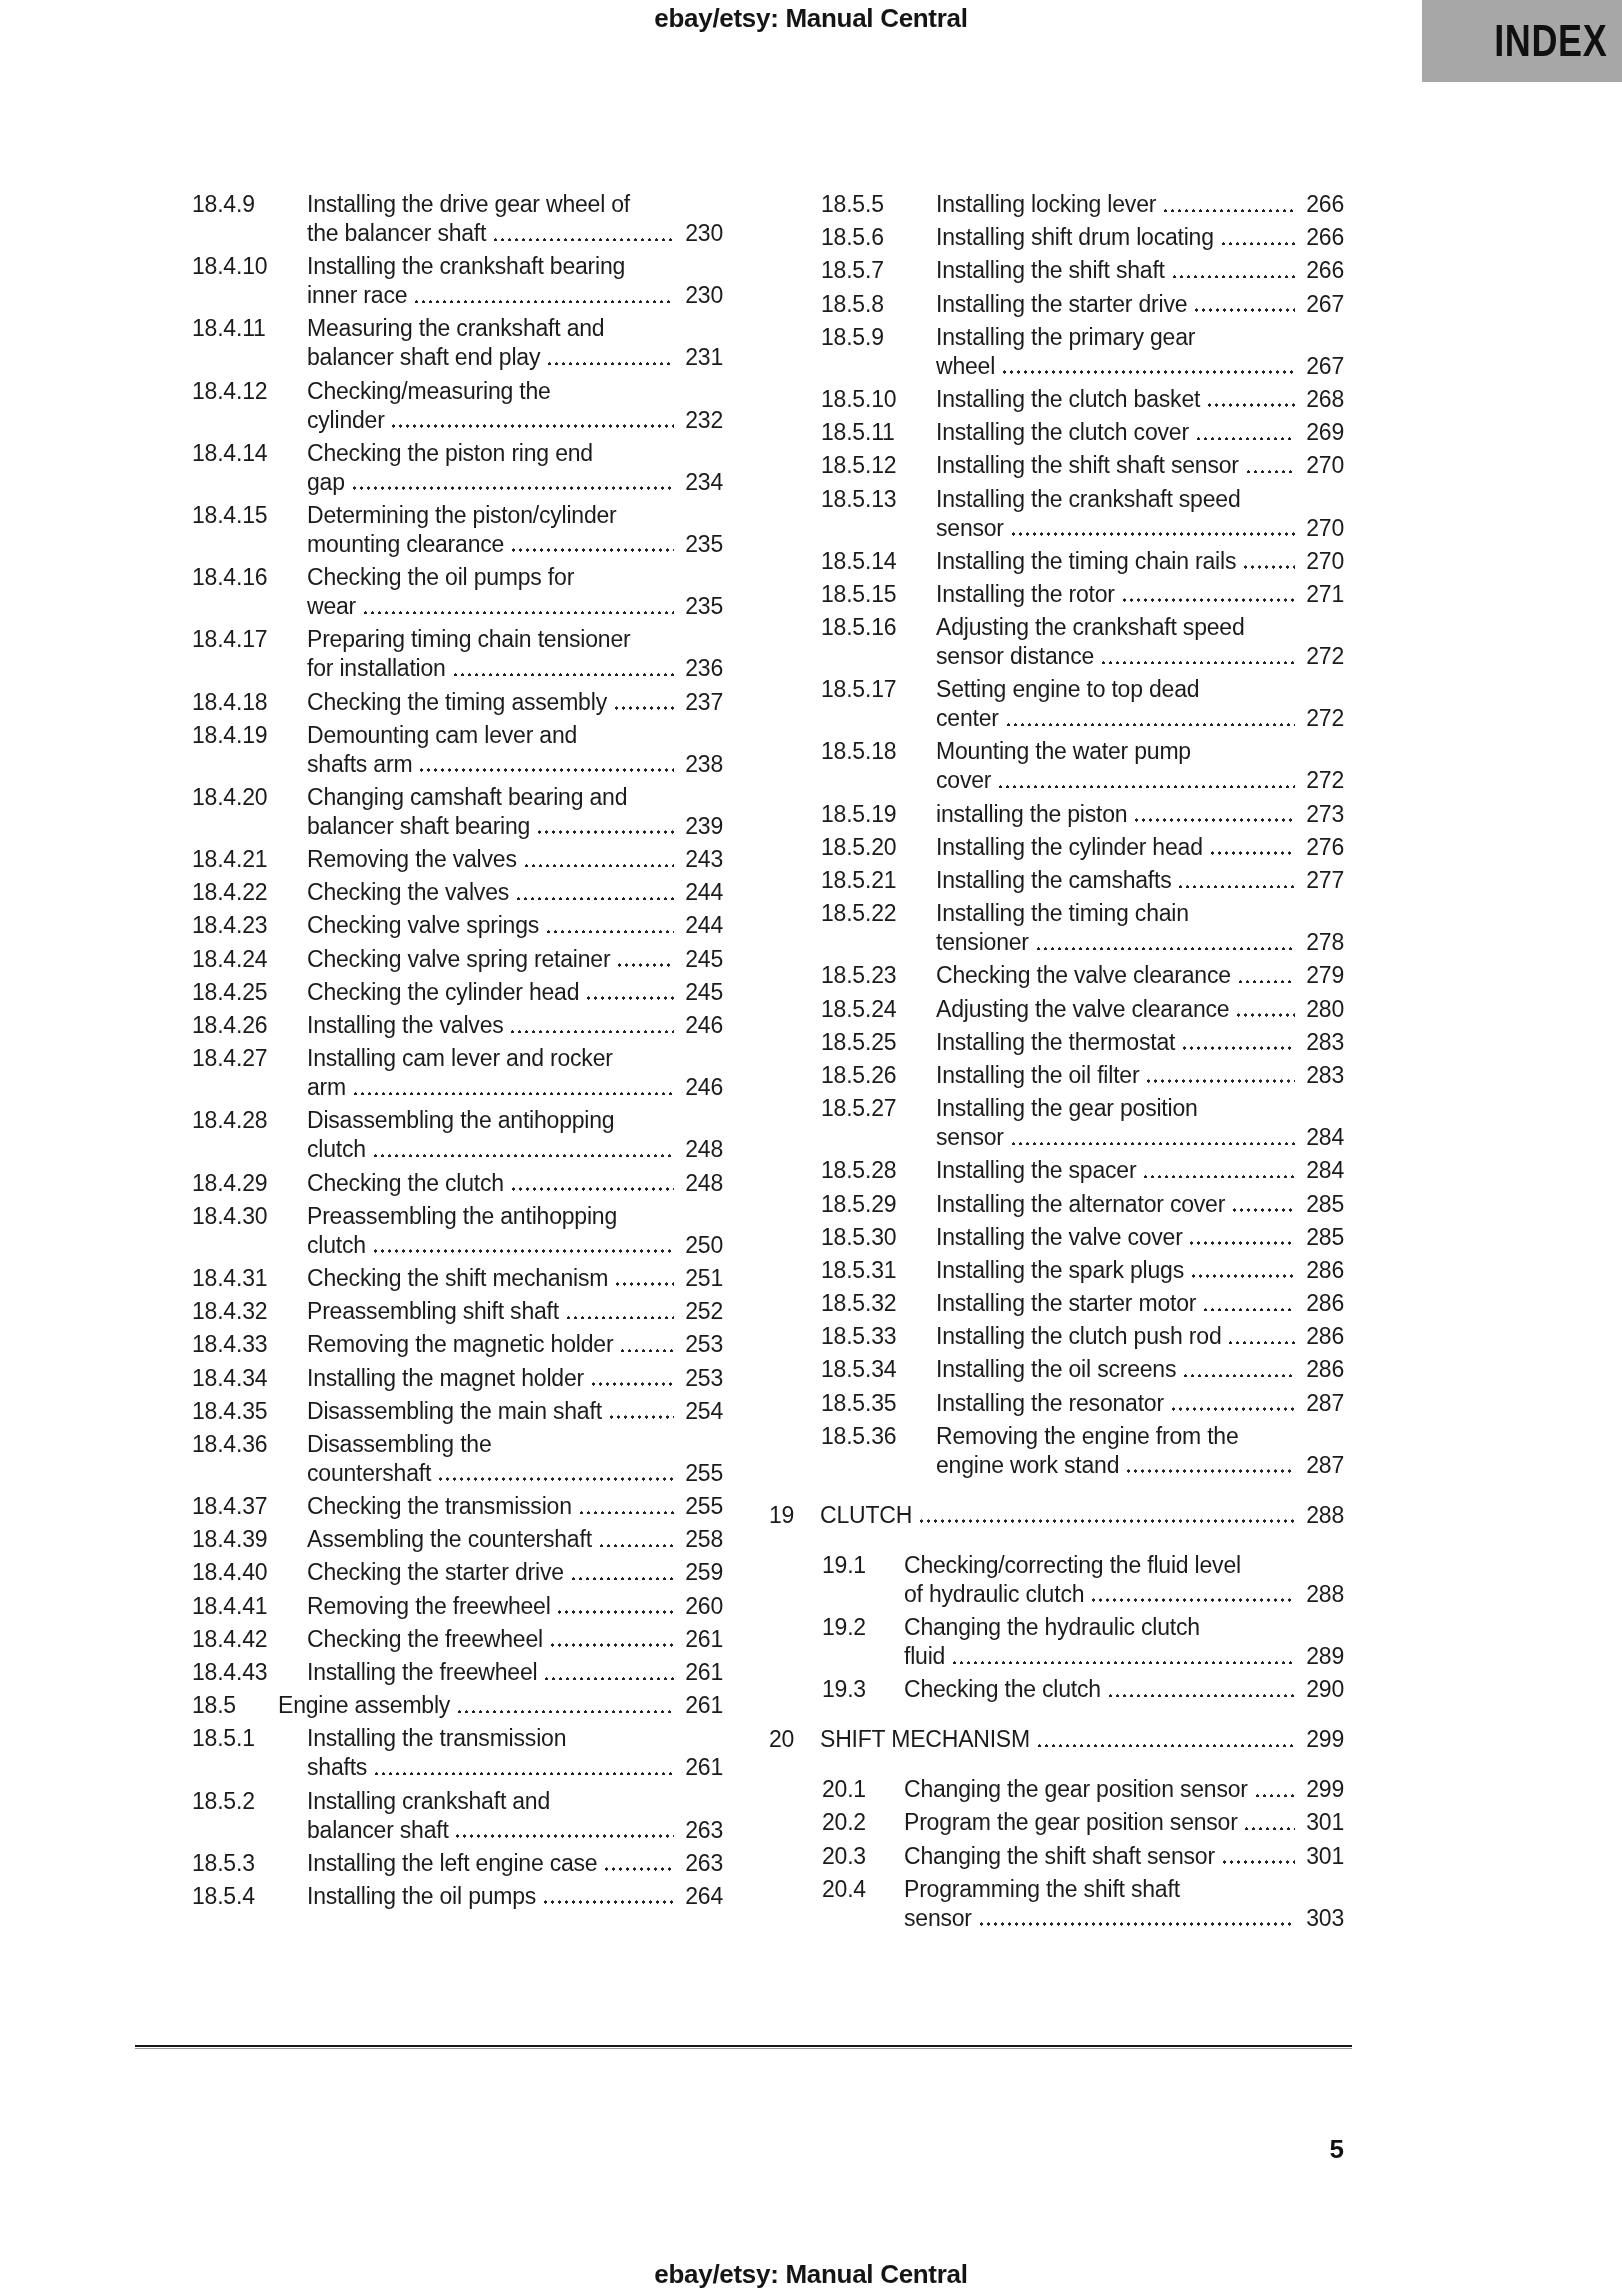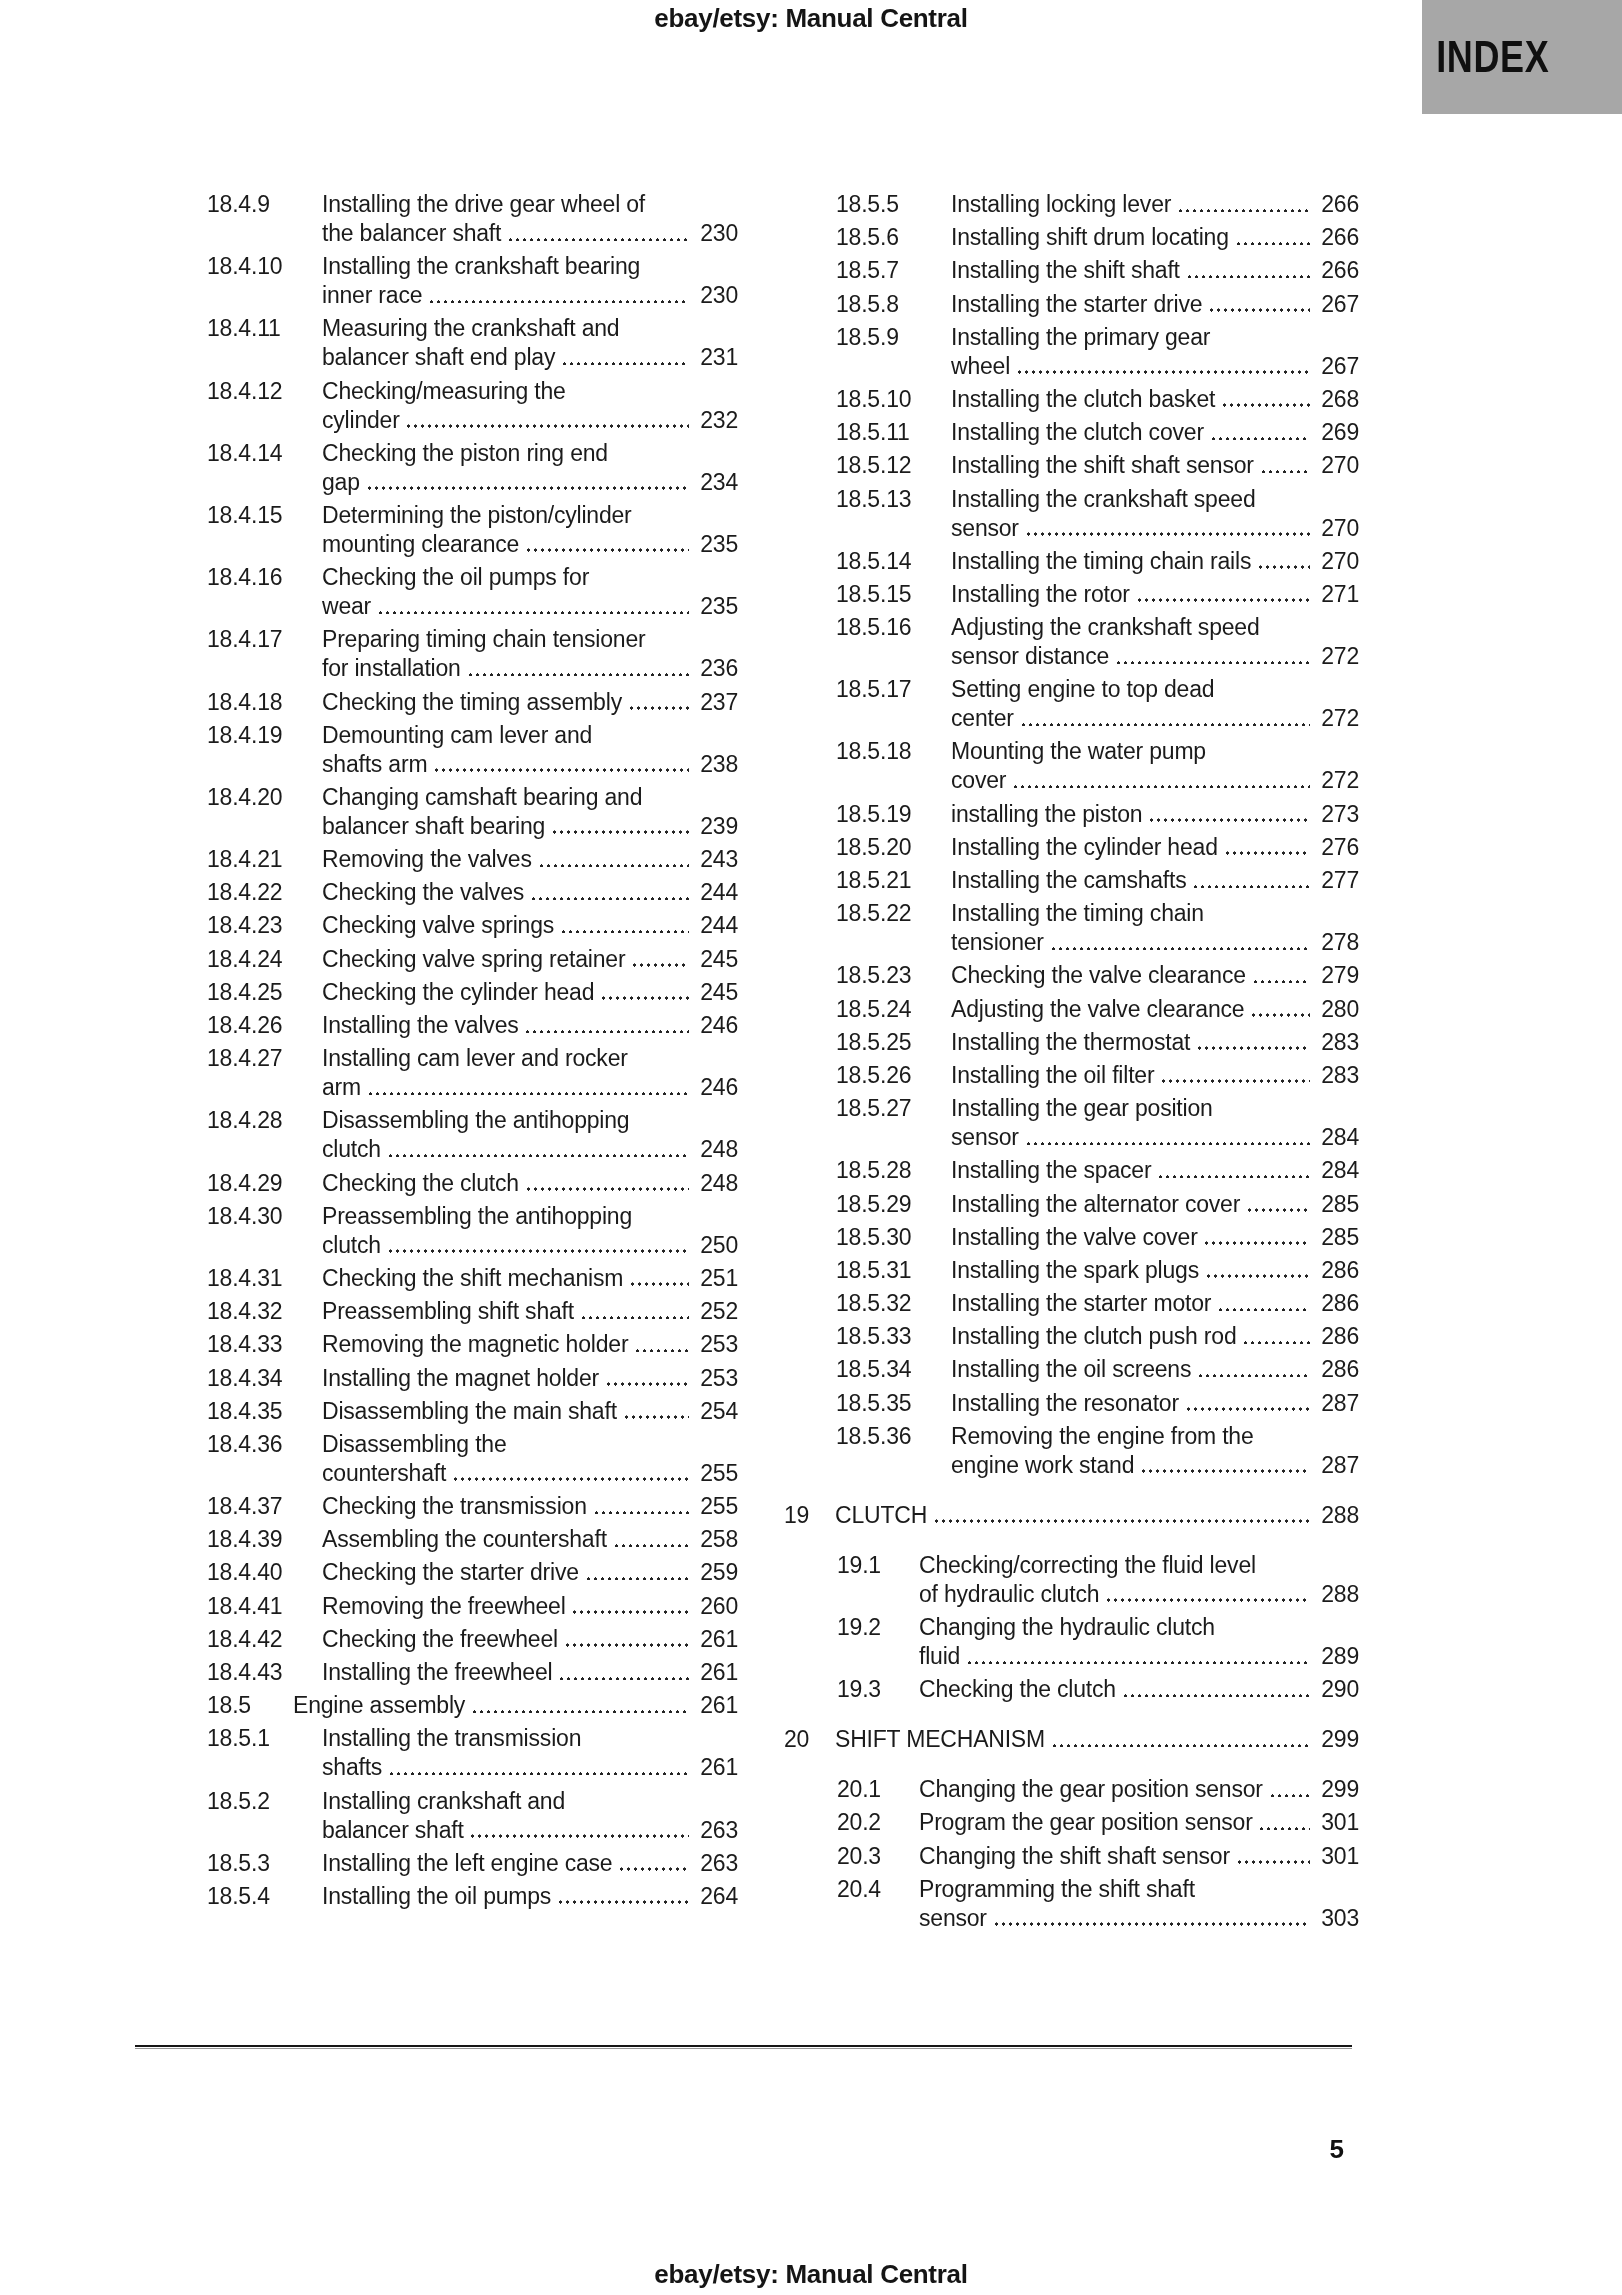--- a/index.html
+++ b/index.html
@@ -11,30 +11,30 @@
     font-family:"Liberation Sans","DejaVu Sans",sans-serif;
     overflow:hidden;
   }
   .doc-header {
     position:absolute; top:3.3px; left:0; width:100%;
     text-align:center; font-size:26px; font-weight:700;
     letter-spacing:-0.3px; color:#151515;
   }
   .index-box {
     position:absolute; top:0; right:0;
-    width:200px; height:114px;
-    display:flex; align-items:center; justify-content:flex-start;
+    width:200px; height:82px;
+    display:flex; align-items:center; justify-content:flex-end;
   }
   .index-box .index-label {
     font-size:45px; font-weight:700; color:#101010;
     transform:scaleX(0.8); letter-spacing:0.8px;
   }
   .col {
     position:absolute; top:190px;
-    font-size:23px; line-height:29px; letter-spacing:-0.2px;margin-left:15px;
+    font-size:23px; line-height:29px; letter-spacing:-0.2px;
   }
   .col-left  { left:192px; width:531px; }
   .col-right { left:769px; width:575px; }
 
   .entry { display:flex; margin-bottom:4.2px; }
   .entry .num { flex:none; width:115px; }
   .col-right .entry.item { padding-left:52px; }
   .entry.group .num { width:86px; }
   .entry.section { margin-top:21px; margin-bottom:21px; }
   .entry.section .num { width:51px; }

